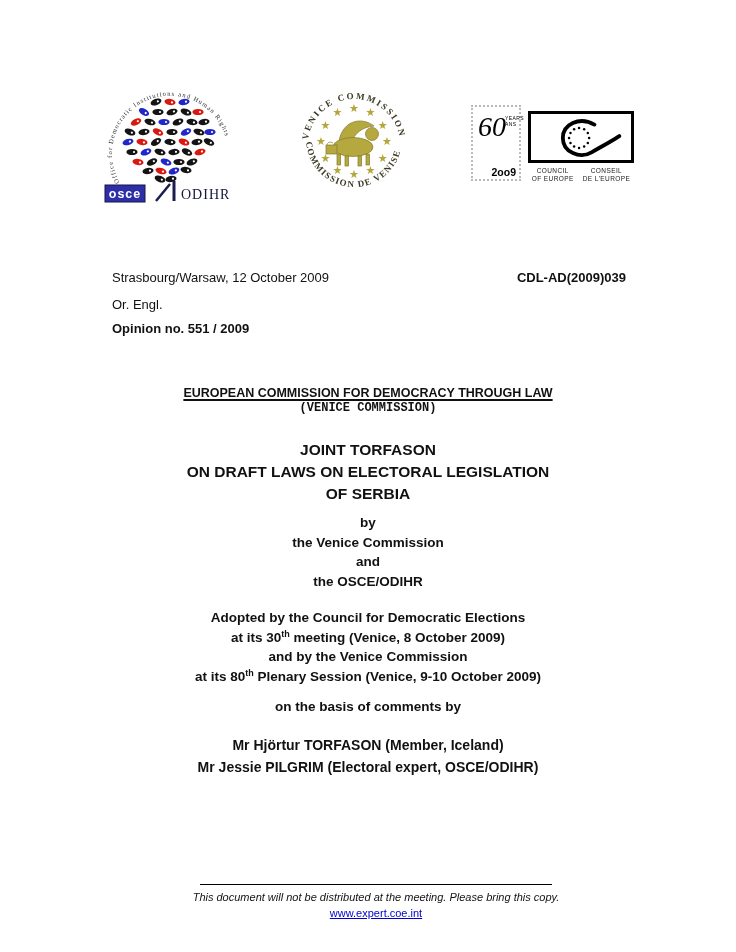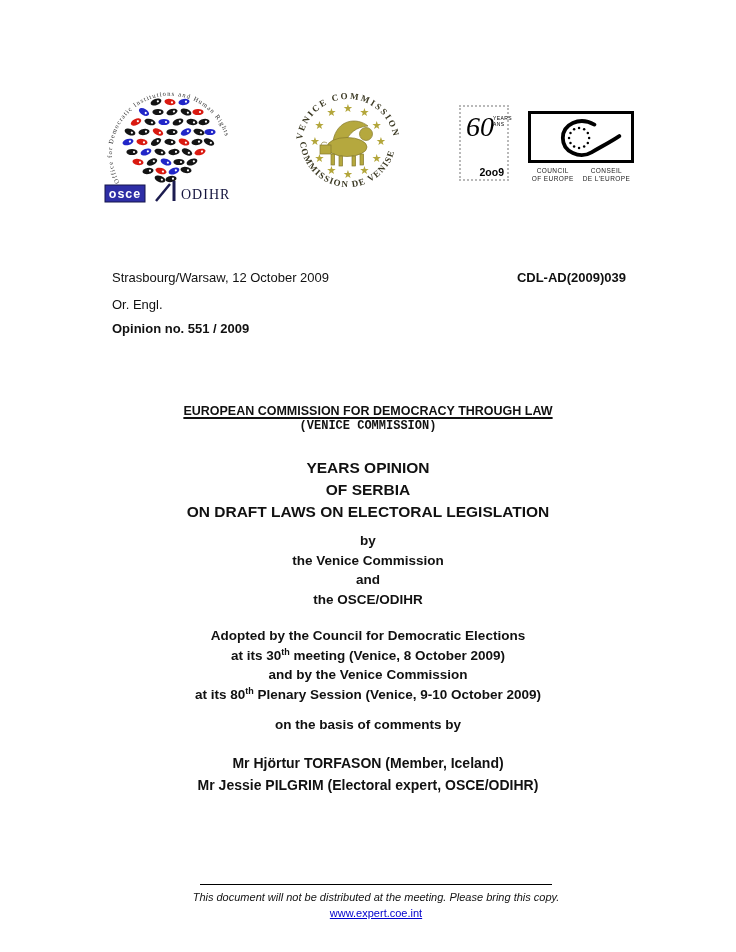--- a/index.html
+++ b/index.html
@@ -9,21 +9,21 @@
   
   .logos{position:absolute;top:85px;left:104px;width:530px;display:flex;
          justify-content:space-between;align-items:flex-start;}
   .lk{fill:#141414}.lr{fill:#d91910}.lb{fill:#2126c8}
   .odihr-arc{font-family:"Liberation Serif",serif;font-size:6.5px;fill:#2a2a2a;letter-spacing:1.1px;}
   .ven-arc{font-family:"Liberation Serif",serif;font-weight:bold;font-size:9px;fill:#3a3822;}
   .ven-top{letter-spacing:2px;}
   .ven-bot{letter-spacing:1.2px;}
   .star{font-size:11px;fill:#b3a63b;}
 
-  .coe-group{display:flex;gap:19px;align-items:flex-start;margin-top:20px;}
+  .coe-group{display:flex;gap:7px;align-items:flex-start;margin-top:20px;}
   .stamp{width:50px;height:76px;border:2px dotted #b9b9b9;background:#fff;box-sizing:border-box;
          padding:6px 3px 3px 5px;}
   .stamp-60{display:flex;align-items:flex-start;}
   .stamp-num{font-family:"Liberation Serif",serif;font-style:italic;font-size:28px;line-height:28px;color:#000;}
   .stamp-yrs{display:flex;flex-direction:column;font-size:5px;line-height:5.5px;letter-spacing:.4px;
              margin-left:-1px;margin-top:3px;color:#000;}
   .stamp-year{font-weight:bold;font-size:10.5px;text-align:right;margin-top:25px;color:#000;}
   .coe-right{margin-top:6px;}
   .coe-box{width:106px;height:52px;border:3px solid #000;box-sizing:border-box;background:#fff;
            display:flex;align-items:center;justify-content:center;}
@@ -31,21 +31,21 @@
   .coe-col{font-size:6.5px;line-height:8px;text-align:center;letter-spacing:.4px;color:#222;}
 
   
   .meta{position:absolute;top:270px;left:112px;right:110px;font-size:13px;}
   .meta-row{display:flex;justify-content:space-between;align-items:baseline;}
   .bold{font-weight:bold;margin-left:28px;}
   .meta-lang{text-align:left;margin-top:12px;}
   .meta-opinion{margin-top:9px;font-weight:bold;}
 
   
-  .titleblock{position:absolute;top:404px;left:70px;right:70px;text-align:center;font-weight:bold;}
+  .titleblock{position:absolute;top:386px;left:70px;right:70px;text-align:center;font-weight:bold;}
   .commission{font-size:12.5px;text-decoration:underline;text-decoration-thickness:1.5px;text-underline-offset:2px;}
   .commission-sub{font-size:12px;margin-top:1px;font-family:Liberation Mono, monospace;}
   .main-title{margin-top:24px;font-size:15.5px;line-height:22px;}
   .byline{margin-top:8px;font-size:13.5px;line-height:19.5px;}
   .adopted{margin-top:17px;font-size:13.5px;line-height:19.5px;}
   .adopted sup{font-size:9px;line-height:0;}
   .basis{margin-top:13px;font-size:13.5px;}
   .authors{margin-top:20px;font-size:14px;line-height:22px;}
 
   
@@ -216,23 +216,23 @@
     </div>
     <div class="meta-lang">Or. Engl.</div>
     <div class="meta-opinion">Opinion no. 551 / 2009</div>
   </div>
 
   <div class="titleblock">
     <div class="commission">EUROPEAN COMMISSION FOR DEMOCRACY THROUGH LAW</div>
     <div class="commission-sub">(VENICE COMMISSION)</div>
 
     <div class="main-title">
-      <div>YEARS OPINION</div>
+      <div>JOINT TORFASON</div>
+      <div>ON DRAFT LAWS ON ELECTORAL LEGISLATION</div>
       <div>OF SERBIA</div>
-      <div>ON DRAFT LAWS ON ELECTORAL LEGISLATION</div>
     </div>
 
     <div class="byline">
       <div>by</div>
       <div>the Venice Commission</div>
       <div>and</div>
       <div>the OSCE/ODIHR</div>
     </div>
 
     <div class="adopted">

